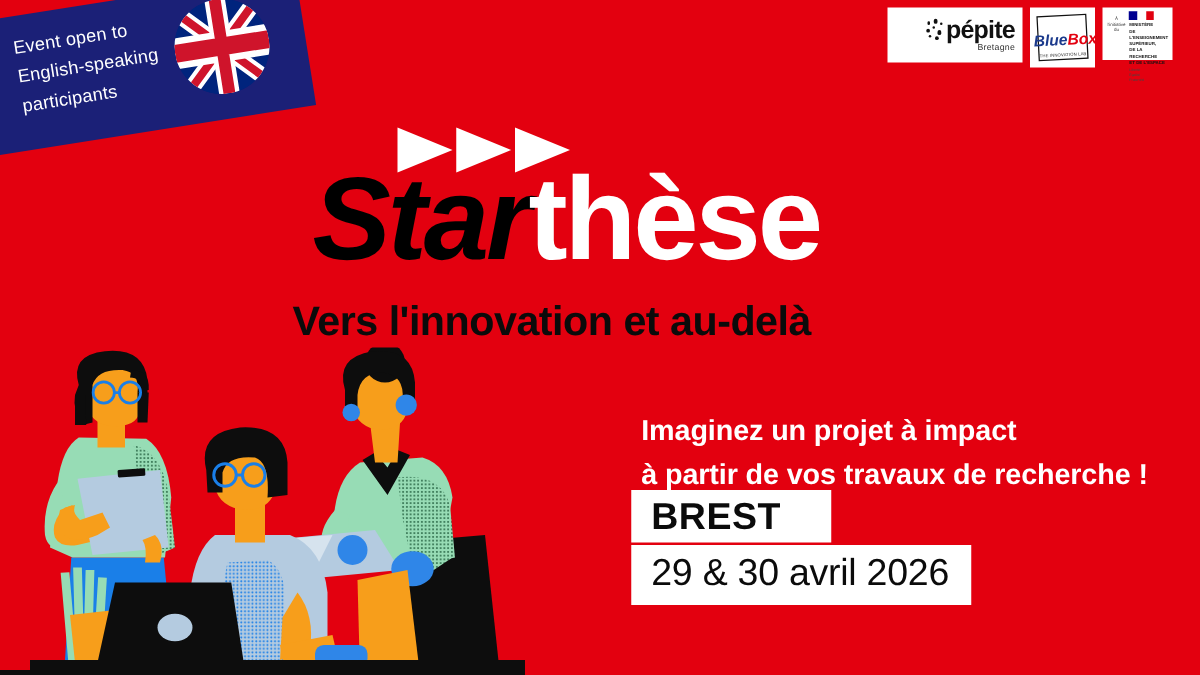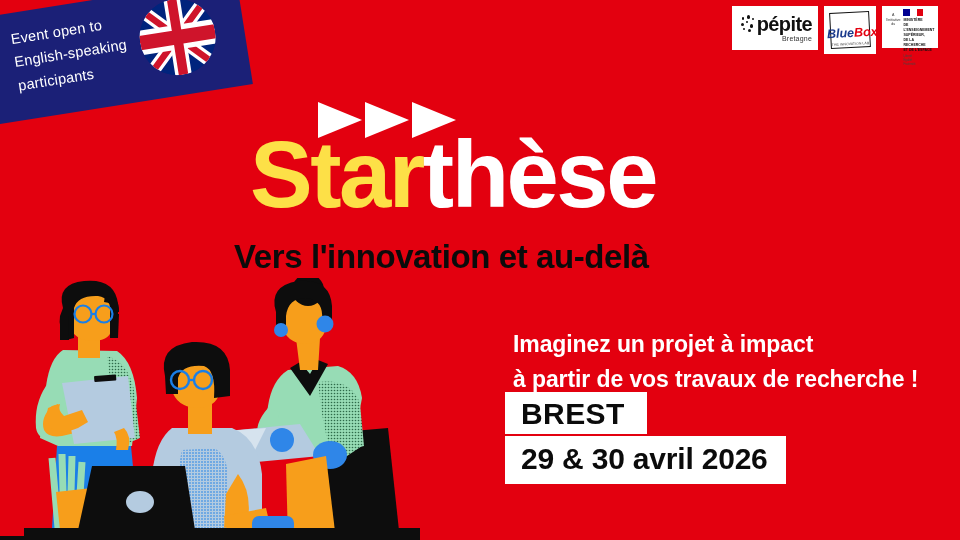--- a/index.html
+++ b/index.html
@@ -65,21 +65,21 @@
     align-items: flex-start;
     gap: 6px;
   }
   .logo-card {
     background: #ffffff;
     display: flex;
     align-items: center;
     justify-content: center;
     box-sizing: border-box;
   }
-  .logo-pepite { width: 86px; height: 44px; padding: 4px 6px; text-align: right; }
+  .logo-pepite { width: 108px; height: 44px; padding: 4px 6px; text-align: right; }
   .logo-bluebox { width: 52px; height: 48px; padding: 3px; }
   .logo-ministere { width: 56px; height: 42px; padding: 3px 4px; }
 
   .pep-inner { display: flex; flex-direction: column; align-items: flex-end; width: 100%; }
   .pep-row { display: flex; align-items: center; gap: 1px; }
   .pep-dots { width: 15px; height: 18px; position: relative; }
   .pep-dots i {
     position: absolute; background: #111; border-radius: 50%;
   }
   .pep-word {
@@ -127,21 +127,21 @@
   .title {
     position: absolute;
     left: 250px;
     top: 128px;
     font-size: 94px;
     font-weight: 700;
     letter-spacing: -2.5px;
     line-height: 1;
     white-space: nowrap;
   }
-  .title .t-star { color: #fde047; }
+  .title .t-star { color: #000000; font-style: italic; }
   .title .t-these { color: #ffffff; }
 
   .tagline {
     position: absolute;
     left: 234px;
     top: 238px;
     font-size: 33px;
     font-weight: 700;
     color: #0b0b0b;
     letter-spacing: -.4px;
@@ -162,31 +162,31 @@
   }
   .city-box {
     position: absolute;
     left: 505px;
     top: 392px;
     background: #ffffff;
     color: #0b0b0b;
     font-size: 30px;
     font-weight: 700;
     letter-spacing: .4px;
-    padding: 6px 22px 4px 16px;
+    padding: 6px 40px 4px 16px;
     line-height: 1.06;
   }
   .date-box {
     position: absolute;
     left: 505px;
     top: 436px;
     background: #ffffff;
     color: #0b0b0b;
     font-size: 30px;
-    font-weight: 700;
+    font-weight: 400;
     letter-spacing: -.2px;
     padding: 7px 18px 9px 16px;
     line-height: 1.06;
   }
 
   
   .illus {
     position: absolute;
     left: 0;
     bottom: 0;

